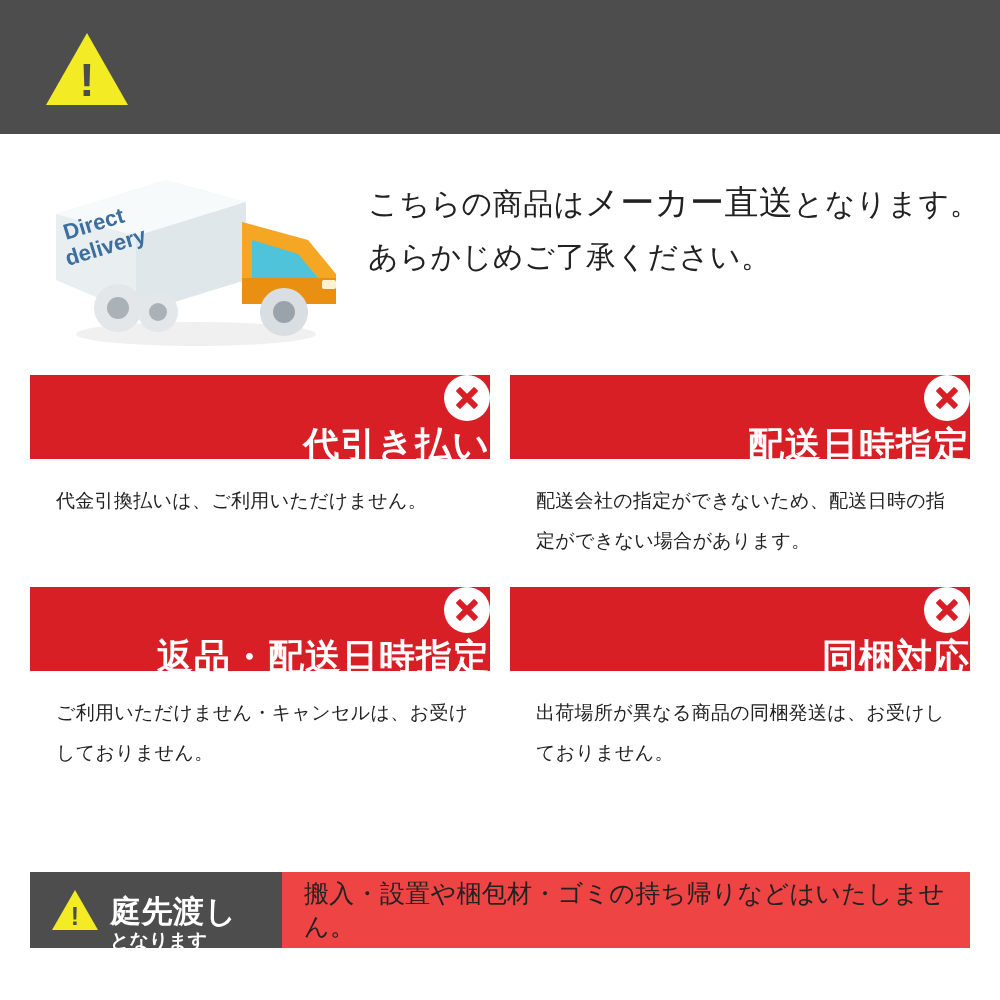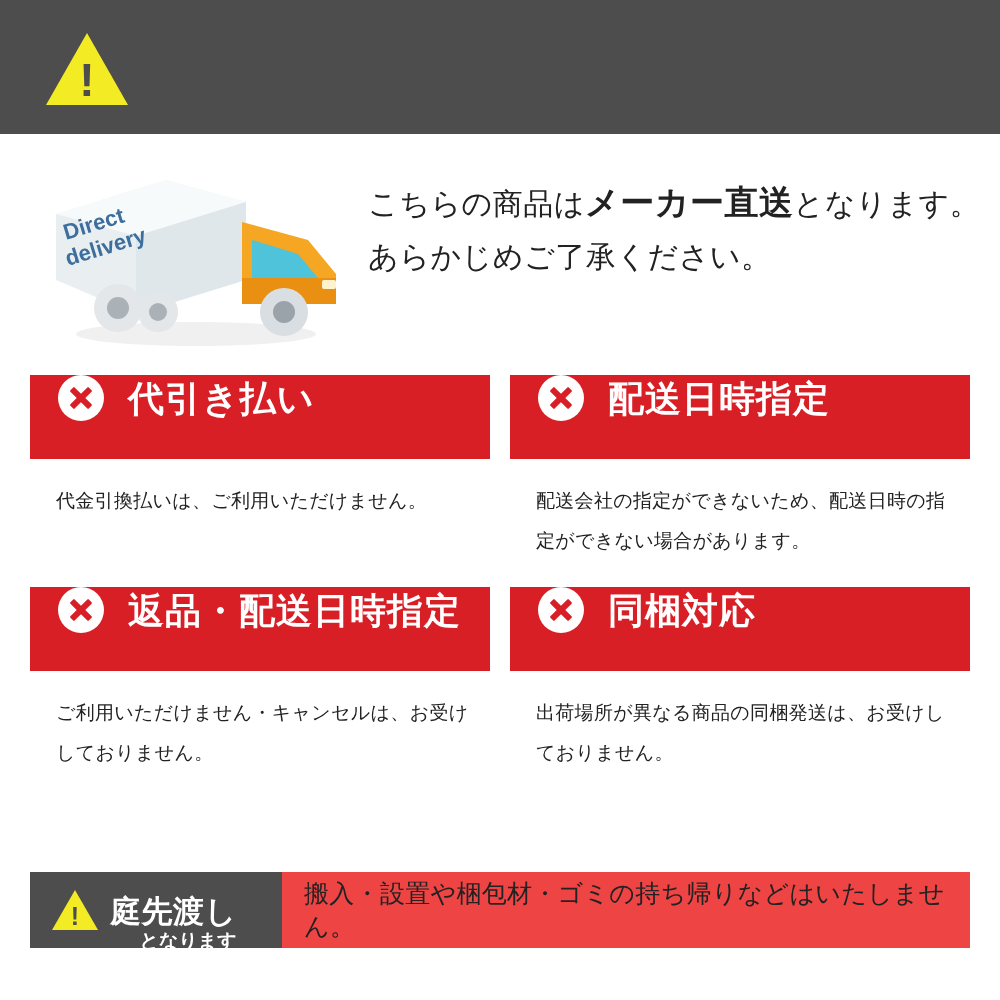--- a/index.html
+++ b/index.html
@@ -84,21 +84,21 @@
   .intro-text {
     position: absolute;
     left: 368px;
     top: 42px;
     color: #222222;
     font-size: 30px;
     line-height: 53px;
     letter-spacing: 0.5px;
   }
   .intro-text .strong {
-    font-weight: bold;
+    font-weight: normal;
     font-size: 34px;
   }
 
   
   .cards {
     position: absolute;
     left: 30px;
     top: 375px;
     width: 940px;
     display: flex;
@@ -106,23 +106,24 @@
     gap: 18px 20px;
   }
   .card {
     width: 460px;
     box-sizing: border-box;
   }
   .card-head {
     background: #d81f26;
     height: 84px;
     display: flex;
-    align-items: flex-start;
+    align-items: flex-end;
     padding-left: 28px;
     box-sizing: border-box;
+    flex-direction: column;
   }
   .x-circle {
     width: 46px;
     height: 46px;
     border-radius: 50%;
     background: #ffffff;
     position: relative;
     flex: none;
   }
   .x-circle::before,
@@ -208,21 +209,20 @@
     font-size: 31px;
     font-weight: bold;
     letter-spacing: 0.5px;
     margin-top: 27px;
   }
   .footer-left-text .small {
     display: block;
     font-size: 19px;
     font-weight: bold;
     margin-top: 3px;
-    text-align: right;
   }
   .footer-right {
     flex: 1;
     background: #ef4444;
     display: flex;
     align-items: center;
     padding-left: 22px;
     box-sizing: border-box;
     color: #222222;
     font-size: 25px;

